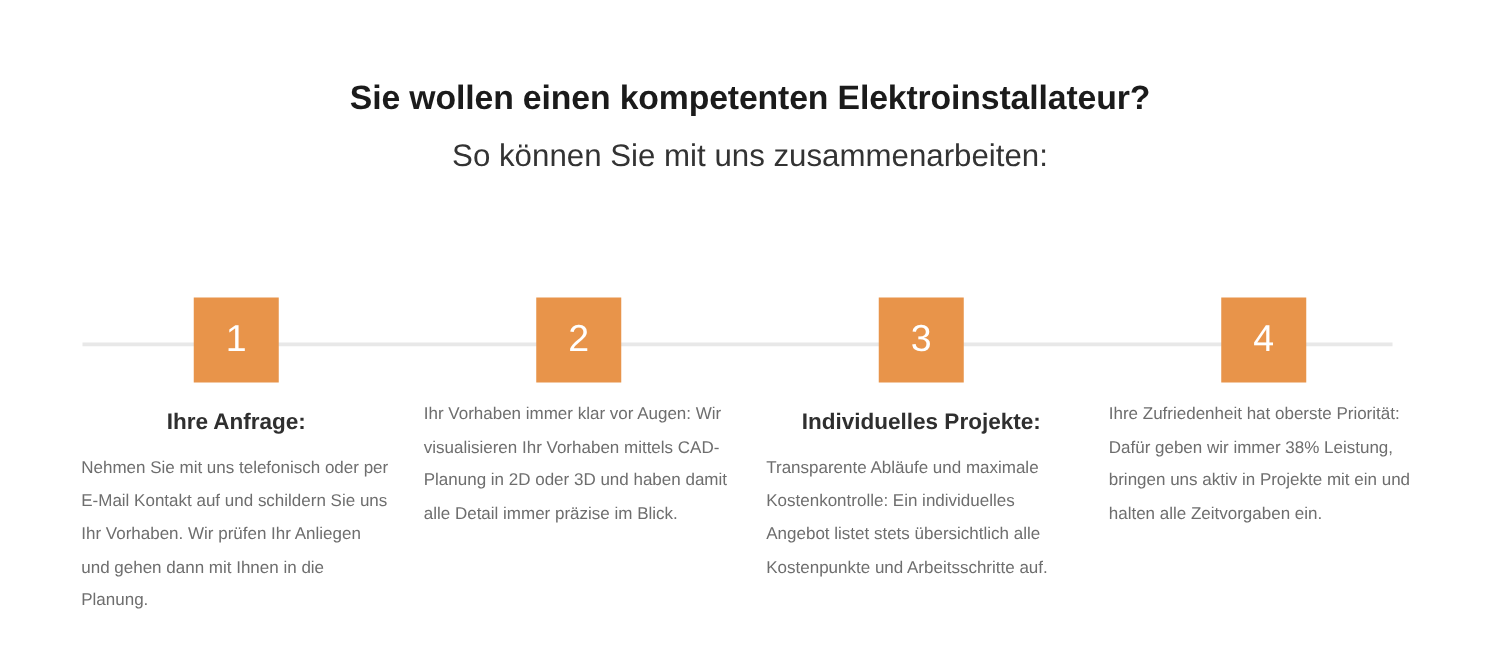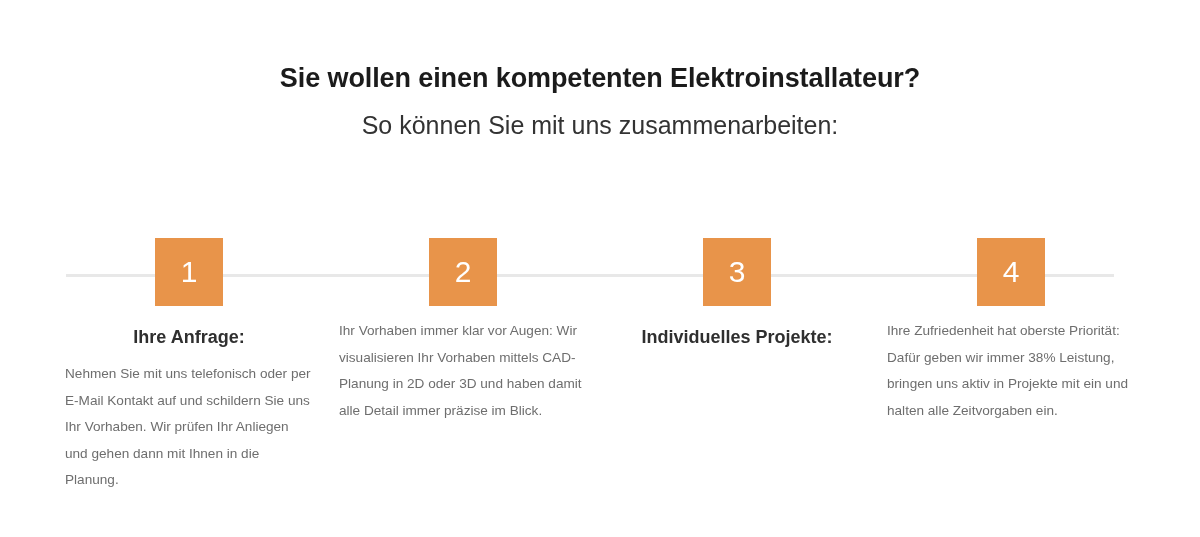--- a/index.html
+++ b/index.html
@@ -153,20 +153,21 @@
           <span class="step-number">2</span>
         </div>
         <p class="step-body">Ihr Vorhaben immer klar vor Augen: Wir visualisieren Ihr Vorhaben mittels CAD-Planung in 2D oder 3D und haben damit alle Detail immer präzise im Blick.</p>
       </div>
 
       <div class="step">
         <div class="step-badge">
           <span class="step-number">3</span>
         </div>
         <h3 class="step-heading">Individuelles Projekte:</h3>
+        <p class="step-body">Transparente Abläufe und maximale Kostenkontrolle: Ein individuelles Angebot listet stets übersichtlich alle Kostenpunkte und Arbeitsschritte auf.</p>
       </div>
 
       <div class="step">
         <div class="step-badge">
           <span class="step-number">4</span>
         </div>
         <p class="step-body">Ihre Zufriedenheit hat oberste Priorität: Dafür geben wir immer 38% Leistung, bringen uns aktiv in Projekte mit ein und halten alle Zeitvorgaben ein.</p>
       </div>
 
     </div>

